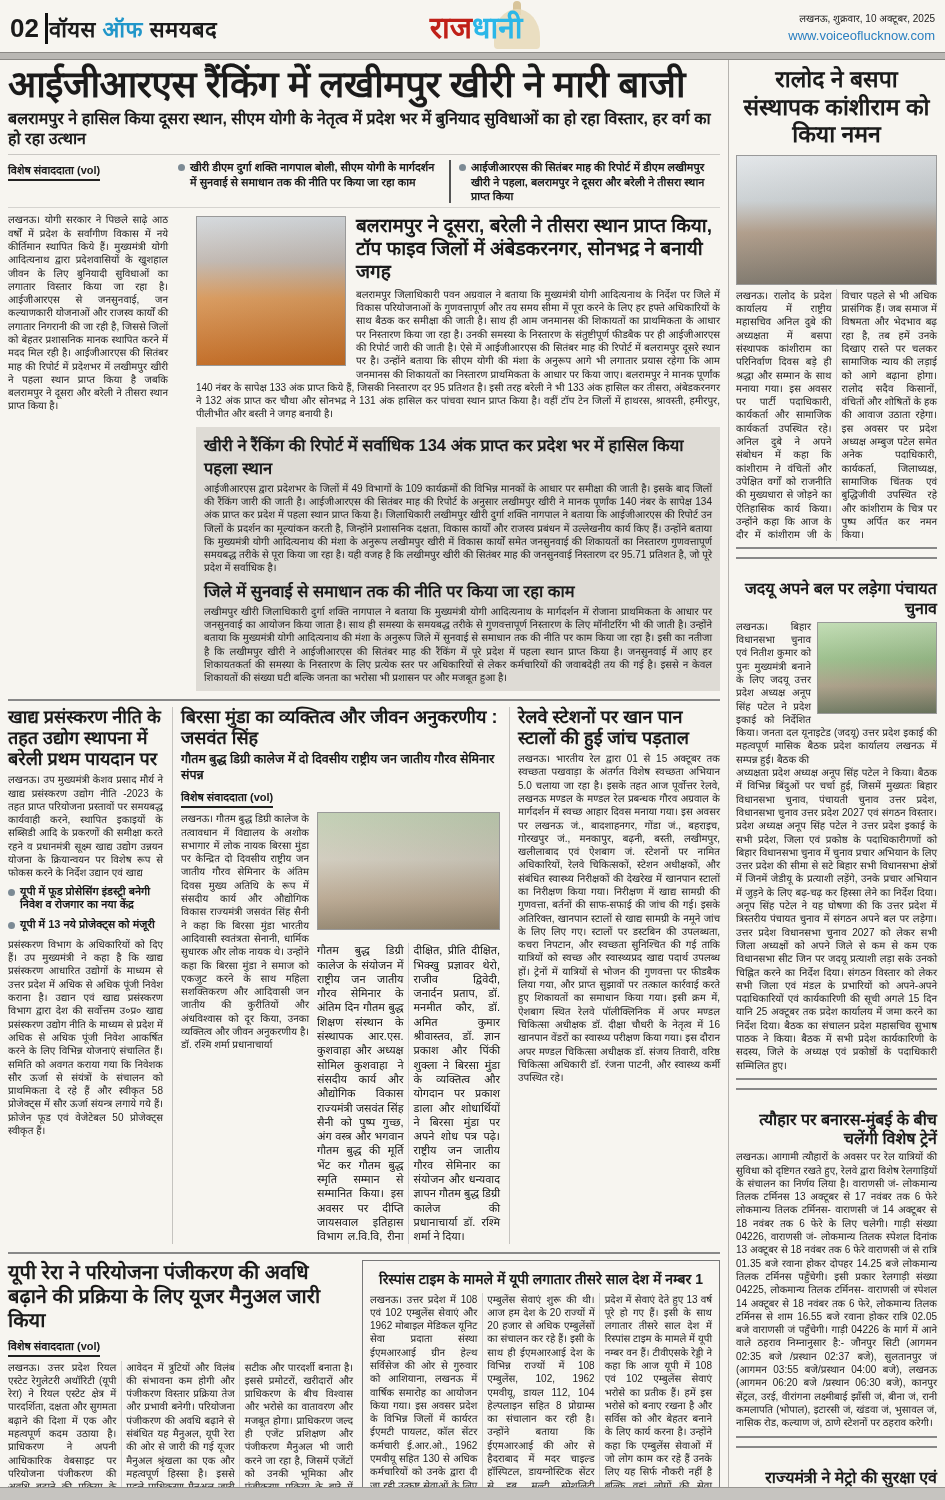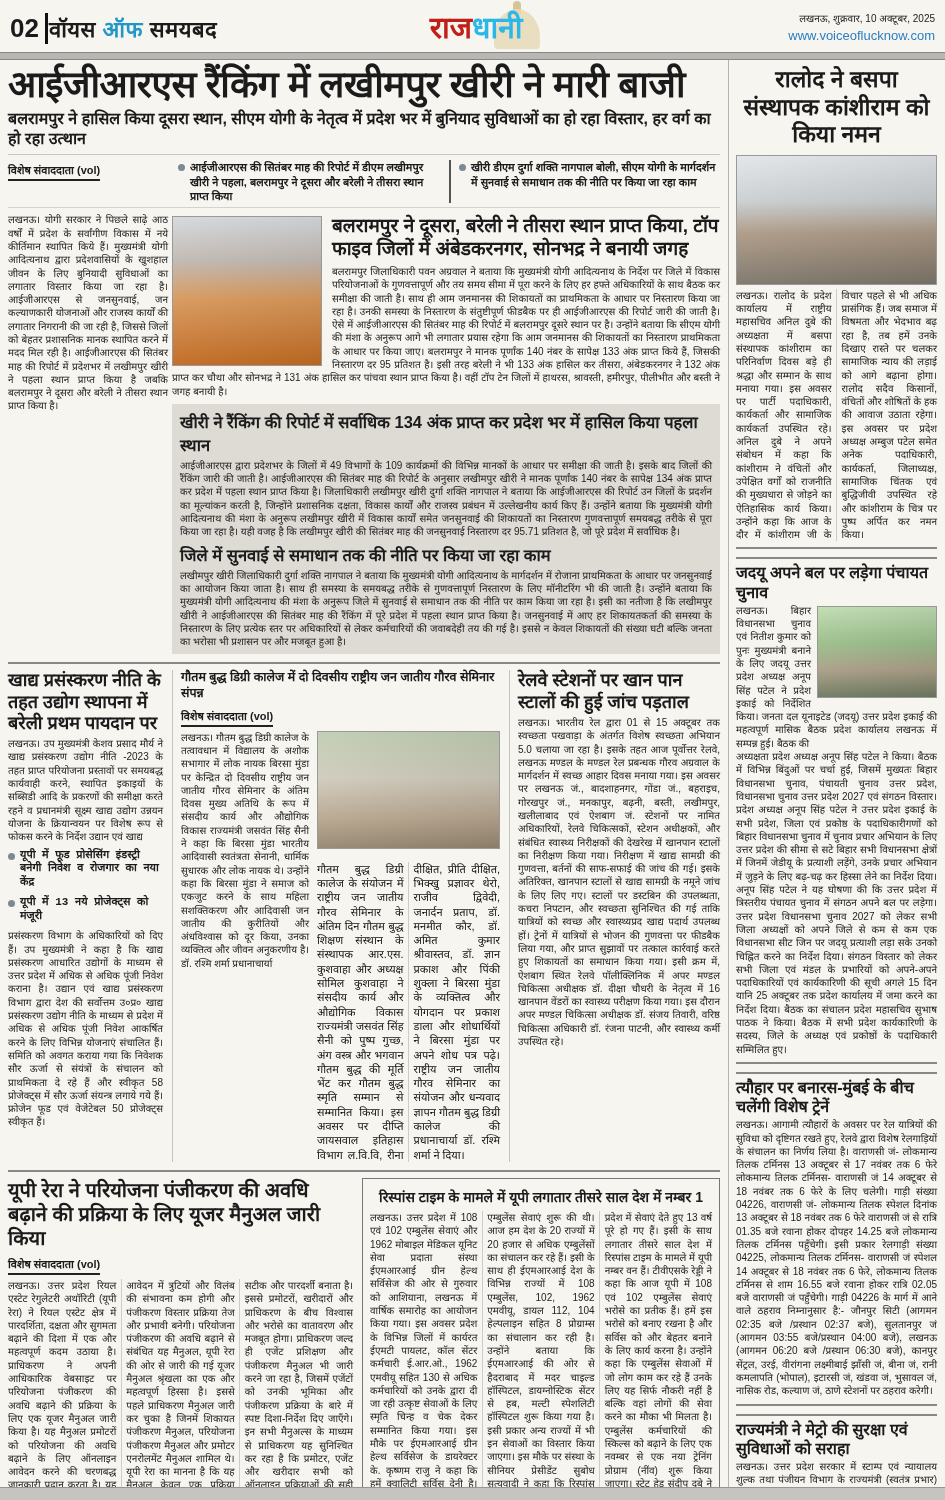--- a/index.html
+++ b/index.html
@@ -36,52 +36,52 @@
   .content { display:flex; padding:0 8px; gap:8px; }
   .main-col { width:712px; }
   .right-col { width:209px; border-left:1px solid #b5b3af; padding-left:7px; }
   
   .lead-hl { font-size:37px; font-weight:bold; line-height:1.12; padding:4px 0 2px 0; letter-spacing:-0.5px; }
   .lead-sub { font-size:16px; font-weight:bold; line-height:1.25; border-bottom:1px solid #c9c7c3; padding:2px 0 5px 0; }
   .lead-toprow { display:flex; gap:10px; padding:5px 0 4px 0; border-bottom:1px solid #d5d3cf; }
   .lead-toprow .bl { width:160px; }
   .bulletbox { flex:1; display:flex; font-size:11px; font-weight:bold; line-height:1.3; }
   .bulletbox + .bulletbox { border-left:2px solid #555; padding-left:8px; }
-  .lead-row { display:flex; gap:4px; padding-top:5px; }
+  .lead-row { display:flex; gap:28px; padding-top:5px; }
   .lead-leftcol { width:160px; flex:none; }
   .lead-main { flex:1; }
   .yogi { float:left; width:150px; height:150px; margin:3px 10px 4px 0;
     background:linear-gradient(180deg,#cfd4d8 0%,#c4bab2 30%,#e8a05a 55%,#e07b28 100%); }
   .lead-sub2 { font-size:19px; font-weight:bold; line-height:1.2; padding:2px 0 4px 0; }
   .greybox { background:#dedbd5; margin-top:6px; padding:6px 8px; }
   .greybox h3 { font-size:16.5px; font-weight:bold; padding-bottom:3px; }
   
   .band2 { display:flex; gap:9px; border-top:2px solid #888; margin-top:8px; padding-top:6px; }
   .b2-col1 { width:155px; flex:none; }
   .b2-col2 { width:328px; flex:none; border-left:1px solid #c5c3bf; padding-left:8px; }
   .b2-col3 { flex:1; border-left:1px solid #c5c3bf; padding-left:8px; }
   .sec-hl { font-size:18px; font-weight:bold; line-height:1.18; padding-bottom:3px; }
   .sec-sub { font-size:12.5px; font-weight:bold; line-height:1.25; padding-bottom:4px; }
-  .khadya-bullets { margin:5px 0;font-family:Liberation Mono, monospace; }
+  .khadya-bullets { margin:5px 0; }
   .khadya-bullets .itm { display:flex; font-size:11px; font-weight:bold; line-height:1.25; margin-bottom:6px; }
   .birsa-flex { display:flex; gap:8px; }
   .birsa-body { width:128px; flex:none; }
   .birsa-right { flex:1; }
   .birsa-photo { height:118px; background:linear-gradient(180deg,#b8c8a8 0%,#d8d2c2 40%,#c8b49a 75%,#a8987e 100%); }
   .caption { font-size:11px; line-height:1.3; text-align:justify; padding-top:13px; color:#111; }
   
   .band3 { display:flex; gap:9px; border-top:2px solid #888; margin-top:8px; padding-top:6px; }
   .b3-left { width:345px; flex:none; }
   .b3-right { flex:1; border:1px solid #777; padding:5px 7px; }
   .rera-hl { font-size:20px; font-weight:bold; line-height:1.2; padding-bottom:4px; }
   .amb-hl { font-size:18.5px; font-weight:bold; line-height:1.15; text-align:center; border-bottom:2px solid #333; padding-bottom:3px; }
   .amb-sub { font-size:14px; font-weight:bold; text-align:center; padding:3px 0 5px 0; }
   
   .r-hl { font-size:23px; font-weight:bold; line-height:1.2; text-align:center; padding:4px 0; }
-  .r-hl2 { font-size:16px; font-weight:bold; line-height:1.2; text-align:left; padding:4px 0 2px 0; border-top:2px solid #888; margin-top:6px; }
+  .r-hl2 { font-size:16px; font-weight:bold; line-height:1.2; text-align:right; padding:20px 0 2px 0; border-top:2px solid #888; margin-top:6px; }
   .ralod-photo { height:130px; background:linear-gradient(180deg,#dfe3e6 0%,#cfd5d8 35%,#b8a28c 60%,#8d8578 100%); margin:2px 0 4px 0; }
   .jdu-photo { float:right; width:120px; height:92px; margin:2px 0 3px 6px;
     background:linear-gradient(180deg,#b9d8a9 0%,#9cc48a 40%,#b8ab90 70%,#7e8a6e 100%); }
   .rstory { border-top:2px solid #888; margin-top:6px; padding-top:2px; }
   .rstory:first-child { border-top:none; margin-top:0; }
   .footer-bar { position:absolute; left:0; right:0; bottom:0; height:13px; background:#c6c4c0; border-top:1px solid #979591; }
   .clear { clear:both; }
 </style>
 </head>
 <body>
@@ -115,25 +115,25 @@
 
     <div class="main-col">
 
       <div>
         <div class="lead-hl">आईजीआरएस रैंकिंग में लखीमपुर खीरी ने मारी बाजी</div>
         <div class="lead-sub">बलरामपुर ने हासिल किया दूसरा स्थान, सीएम योगी के नेतृत्व में प्रदेश भर में बुनियाद सुविधाओं का हो रहा विस्तार, हर वर्ग का हो रहा उत्थान</div>
         <div class="lead-toprow">
           <div class="bl"><span class="byline">विशेष संवाददाता (vol)</span></div>
           <div class="bulletbox">
             <span class="dot"></span>
-            <span>आईजीआरएस की सितंबर माह की रिपोर्ट में डीएम लखीमपुर खीरी ने पहला, बलरामपुर ने दूसरा और बरेली ने तीसरा स्थान प्राप्त किया</span>
+            <span>खीरी डीएम दुर्गा शक्ति नागपाल बोली, सीएम योगी के मार्गदर्शन में सुनवाई से समाधान तक की नीति पर किया जा रहा काम</span>
           </div>
           <div class="bulletbox">
             <span class="dot"></span>
-            <span>खीरी डीएम दुर्गा शक्ति नागपाल बोली, सीएम योगी के मार्गदर्शन में सुनवाई से समाधान तक की नीति पर किया जा रहा काम</span>
+            <span>आईजीआरएस की सितंबर माह की रिपोर्ट में डीएम लखीमपुर खीरी ने पहला, बलरामपुर ने दूसरा और बरेली ने तीसरा स्थान प्राप्त किया</span>
           </div>
         </div>
         <div class="lead-row">
           <div class="lead-leftcol bodytxt">लखनऊ। योगी सरकार ने पिछले साढ़े आठ वर्षों में प्रदेश के सर्वांगीण विकास में नये कीर्तिमान स्थापित किये हैं। मुख्यमंत्री योगी आदित्यनाथ द्वारा प्रदेशवासियों के खुशहाल जीवन के लिए बुनियादी सुविधाओं का लगातार विस्तार किया जा रहा है। आईजीआरएस से जनसुनवाई, जन कल्याणकारी योजनाओं और राजस्व कार्यों की लगातार निगरानी की जा रही है, जिससे जिलों को बेहतर प्रशासनिक मानक स्थापित करने में मदद मिल रही है। आईजीआरएस की सितंबर माह की रिपोर्ट में प्रदेशभर में लखीमपुर खीरी ने पहला स्थान प्राप्त किया है जबकि बलरामपुर ने दूसरा और बरेली ने तीसरा स्थान प्राप्त किया है।</div>
           <div class="lead-main">
             <div class="yogi photo"></div>
             <div class="lead-sub2">बलरामपुर ने दूसरा, बरेली ने तीसरा स्थान प्राप्त किया, टॉप फाइव जिलों में अंबेडकरनगर, सोनभद्र ने बनायी जगह</div>
             <div class="bodytxt">बलरामपुर जिलाधिकारी पवन अग्रवाल ने बताया कि मुख्यमंत्री योगी आदित्यनाथ के निर्देश पर जिले में विकास परियोजनाओं के गुणवत्तापूर्ण और तय समय सीमा में पूरा करने के लिए हर हफ्ते अधिकारियों के साथ बैठक कर समीक्षा की जाती है। साथ ही आम जनमानस की शिकायतों का प्राथमिकता के आधार पर निस्तारण किया जा रहा है। उनकी समस्या के निस्तारण के संतुष्टीपूर्ण फीडबैक पर ही आईजीआरएस की रिपोर्ट जारी की जाती है। ऐसे में आईजीआरएस की सितंबर माह की रिपोर्ट में बलरामपुर दूसरे स्थान पर है। उन्होंने बताया कि सीएम योगी की मंशा के अनुरूप आगे भी लगातार प्रयास रहेगा कि आम जनमानस की शिकायतों का निस्तारण प्राथमिकता के आधार पर किया जाए। बलरामपुर ने मानक पूर्णांक 140 नंबर के सापेक्ष 133 अंक प्राप्त किये हैं, जिसकी निस्तारण दर 95 प्रतिशत है। इसी तरह बरेली ने भी 133 अंक हासिल कर तीसरा, अंबेडकरनगर ने 132 अंक प्राप्त कर चौथा और सोनभद्र ने 131 अंक हासिल कर पांचवा स्थान प्राप्त किया है। वहीं टॉप टेन जिलों में हाथरस, श्रावस्ती, हमीरपुर, पीलीभीत और बस्ती ने जगह बनायी है।</div>
             <div class="clear"></div>
             <div class="greybox">
@@ -157,20 +157,21 @@
             </div>
             <div class="itm">
               <span class="dot"></span>
               <span>यूपी में 13 नये प्रोजेक्ट्स को मंजूरी</span>
             </div>
           </div>
           <div class="bodytxt">प्रसंस्करण विभाग के अधिकारियों को दिए हैं। उप मुख्यमंत्री ने कहा है कि खाद्य प्रसंस्करण आधारित उद्योगों के माध्यम से उत्तर प्रदेश में अधिक से अधिक पूंजी निवेश कराना है। उद्यान एवं खाद्य प्रसंस्करण विभाग द्वारा देश की सर्वोत्तम उ०प्र० खाद्य प्रसंस्करण उद्योग नीति के माध्यम से प्रदेश में अधिक से अधिक पूंजी निवेश आकर्षित करने के लिए विभिन्न योजनाएं संचालित हैं। समिति को अवगत कराया गया कि निवेशक सौर ऊर्जा से संयंत्रों के संचालन को प्राथमिकता दे रहे हैं और स्वीकृत 58 प्रोजेक्ट्स में सौर ऊर्जा संयन्त्र लगाये गये हैं। फ्रोजेन फूड एवं वेजेटेबल 50 प्रोजेक्ट्स स्वीकृत हैं।</div>
         </div>
 
         <div class="b2-col2">
+          <div class="sec-hl">बिरसा मुंडा का व्यक्तित्व और जीवन अनुकरणीय : जसवंत सिंह</div>
           <div class="sec-sub">गौतम बुद्ध डिग्री कालेज में दो दिवसीय राष्ट्रीय जन जातीय गौरव सेमिनार संपन्न</div>
           <div style="margin-bottom:4px;"><span class="byline">विशेष संवाददाता (vol)</span></div>
           <div class="birsa-flex">
             <div class="birsa-body bodytxt">लखनऊ। गौतम बुद्ध डिग्री कालेज के तत्वावधान में विद्यालय के अशोक सभागार में लोक नायक बिरसा मुंडा पर केन्द्रित दो दिवसीय राष्ट्रीय जन जातीय गौरव सेमिनार के अंतिम दिवस मुख्य अतिथि के रूप में संसदीय कार्य और औद्योगिक विकास राज्यमंत्री जसवंत सिंह सैनी ने कहा कि बिरसा मुंडा भारतीय आदिवासी स्वतंत्रता सेनानी, धार्मिक सुधारक और लोक नायक थे। उन्होंने कहा कि बिरसा मुंडा ने समाज को एकजुट करने के साथ महिला सशक्तिकरण और आदिवासी जन जातीय की कुरीतियों और अंधविश्वास को दूर किया, उनका व्यक्तित्व और जीवन अनुकरणीय है। डॉ. रश्मि शर्मा प्रधानाचार्या</div>
             <div class="birsa-right">
               <div class="birsa-photo photo"></div>
               <div class="caption cols2">गौतम बुद्ध डिग्री कालेज के संयोजन में राष्ट्रीय जन जातीय गौरव सेमिनार के अंतिम दिन गौतम बुद्ध शिक्षण संस्थान के संस्थापक आर.एस. कुशवाहा और अध्यक्ष सोमिल कुशवाहा ने संसदीय कार्य और औद्योगिक विकास राज्यमंत्री जसवंत सिंह सैनी को पुष्प गुच्छ, अंग वस्त्र और भगवान गौतम बुद्ध की मूर्ति भेंट कर गौतम बुद्ध स्मृति सम्मान से सम्मानित किया। इस अवसर पर दीप्ति जायसवाल इतिहास विभाग ल.वि.वि, रीना दीक्षित, प्रीति दीक्षित, भिक्खु प्रज्ञावर थेरो, राजीव द्विवेदी, जनार्दन प्रताप, डॉ. मनमीत कौर, डॉ. अमित कुमार श्रीवास्तव, डॉ. ज्ञान प्रकाश और पिंकी शुक्ला ने बिरसा मुंडा के व्यक्तित्व और योगदान पर प्रकाश डाला और शोधार्थियों ने बिरसा मुंडा पर अपने शोध पत्र पढ़े। राष्ट्रीय जन जातीय गौरव सेमिनार का संयोजन और धन्यवाद ज्ञापन गौतम बुद्ध डिग्री कालेज की प्रधानाचार्या डॉ. रश्मि शर्मा ने दिया।</div>
             </div>
           </div>
         </div>

